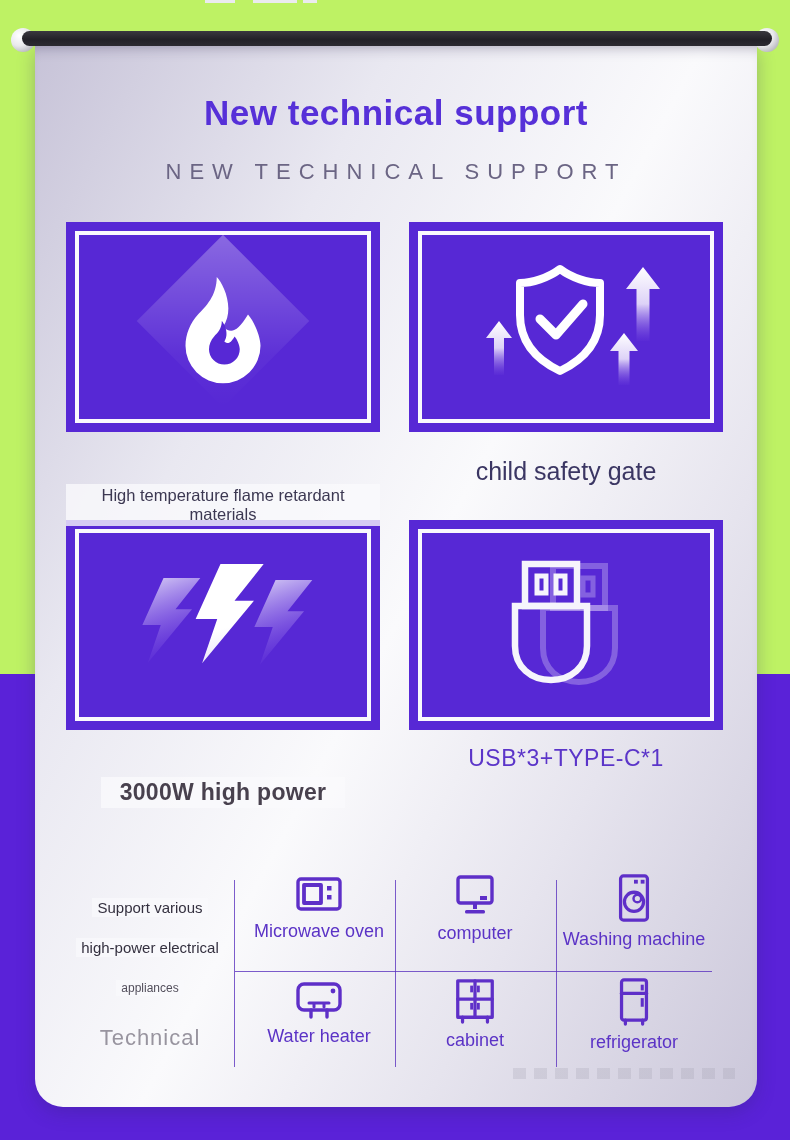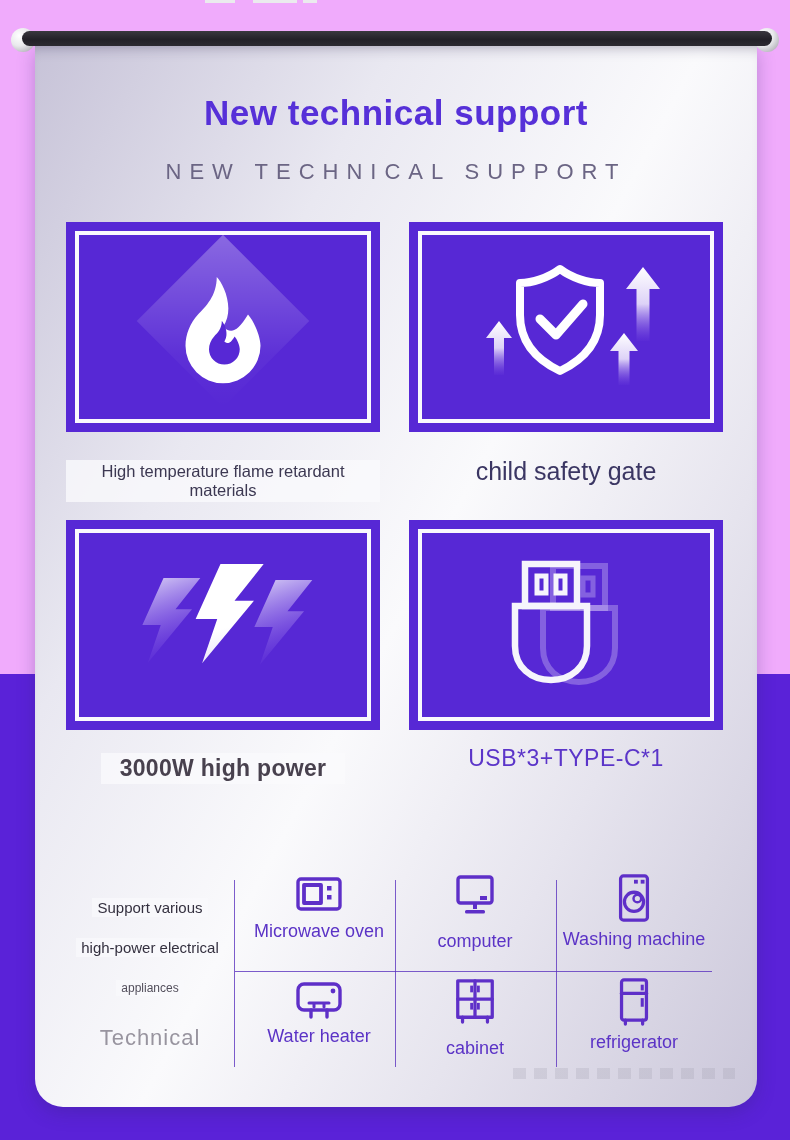--- a/index.html
+++ b/index.html
@@ -1,17 +1,17 @@
 <!DOCTYPE html>
 <html><head>
 <meta charset="utf-8">
 <style>
   * { margin:0; padding:0; box-sizing:border-box; }
   body { background:#ffffff; font-family:"Liberation Sans", sans-serif; }
-  .page { position:relative; width:790px; height:1140px; background:#f0abfc; overflow:hidden; }
+  .page { position:relative; width:790px; height:1140px; background:#bef264; overflow:hidden; }
 
   
   .top-dash { position:absolute; top:0; height:3px; background:#ebebee; }
   .td1{ left:205px; width:30px; } .td2{ left:253px; width:44px; } .td3{ left:303px; width:14px; }
 
   
   .purple-bg { position:absolute; left:0; top:674px; width:790px; height:466px; background:#5a22d8; }
 
   
   .roller-cap { position:absolute; top:28px; width:24px; height:24px; border-radius:50%;
@@ -34,42 +34,42 @@
   .card { position:absolute; width:314px; height:210px; background:#5728d5;
     display:flex; align-items:center; justify-content:center; }
   .card::before { content:""; position:absolute; inset:9px; border:4px solid #faf9fd; pointer-events:none; }
   .card1{ left:31px; top:177px; } .card2{ left:374px; top:177px; }
   .card3{ left:31px; top:475px; } .card4{ left:374px; top:475px; }
 
   .diamond-glow { position:absolute; width:122px; height:122px; left:96px; top:38px; transform:rotate(45deg);
     background:linear-gradient(135deg, rgba(255,255,255,.30), rgba(255,255,255,.04) 70%, rgba(255,255,255,0)); }
 
   .caption-row { position:absolute; width:314px; text-align:center; }
-  .cap-box { display:inline-block; background:rgba(250,250,252,.78); padding:2px 19px; }
+  .cap-box { display:inline-block; background:rgba(250,250,252,.78); padding:2px 19px;margin-top:24px; }
   .caption1 { left:31px; top:415px; font-size:16.5px; color:#3c3852; }
   .caption2 { left:374px; top:412px; font-size:25px; color:#3b3663; }
   .caption3 { left:31px; top:708px; font-size:23px; font-weight:600; color:#48414e; letter-spacing:.3px; }
   .caption4 { left:374px; top:700px; font-size:23px; font-weight:500; color:#5b35c9; letter-spacing:.5px; }
 
   
   .vline { position:absolute; width:1px; top:835px; height:187px; background:rgba(88,48,190,.78); }
   .v1{ left:199px; } .v2{ left:360px; } .v3{ left:521px; }
   .hline { position:absolute; left:200px; top:926px; width:477px; height:1px; background:rgba(88,48,190,.78); }
 
   .intro-col { position:absolute; left:30px; width:170px; text-align:center; }
   .intro-line { font-size:15px; font-weight:500; color:#34303f; }
   .il1{ top:853px; } .il2{ top:893px; }
   .il3{ top:935px; font-size:12px; font-weight:400; color:#534f5c; }
   .il4{ top:980px; font-size:22px; font-weight:300; color:#98949f; letter-spacing:1px; }
   .intro-hl { display:inline-block; background:rgba(250,250,252,.7); padding:1px 5px; }
 
   .cell { position:absolute; width:152px; display:flex; flex-direction:column; align-items:center; }
   .cell .lbl { margin-top:6px; font-size:18px; color:#5b33c6; white-space:nowrap; }
   .r1{ top:828px; } .r2{ top:931px; }
-  .c1{ left:208px; } .c2{ left:364px;gap:8px; } .c3{ left:523px; }
+  .c1{ left:208px; } .c2{ left:364px; } .c3{ left:523px; }
 
   .watermark { position:absolute; left:478px; top:1023px; width:222px; height:11px; opacity:.45;
     background:repeating-linear-gradient(90deg, rgba(158,156,172,.55) 0 13px, rgba(158,156,172,0) 13px 21px); }
 
   .gi { stroke:#5e2fc8; fill:none; stroke-width:3.4; stroke-linecap:round; stroke-linejoin:round; }
   .gi .fill { fill:#5e2fc8; stroke:none; }
 </style>
 </head>
 <body>
 

